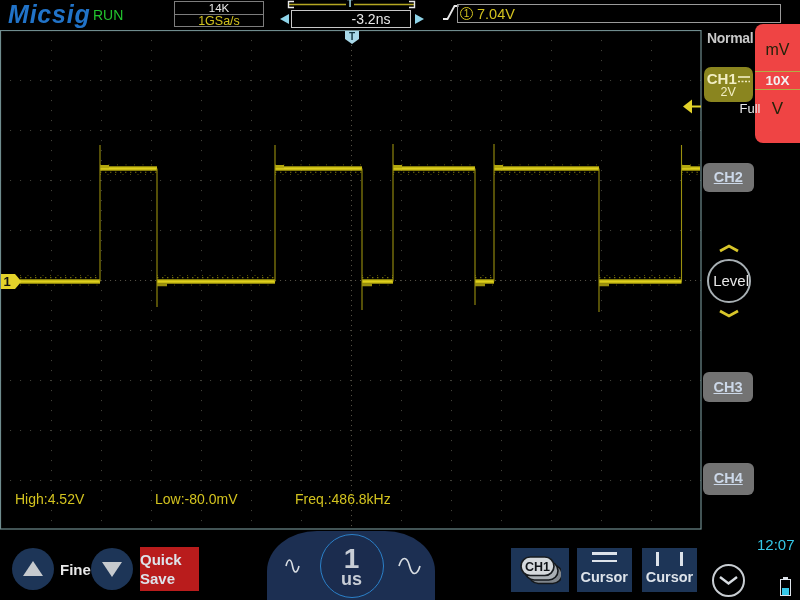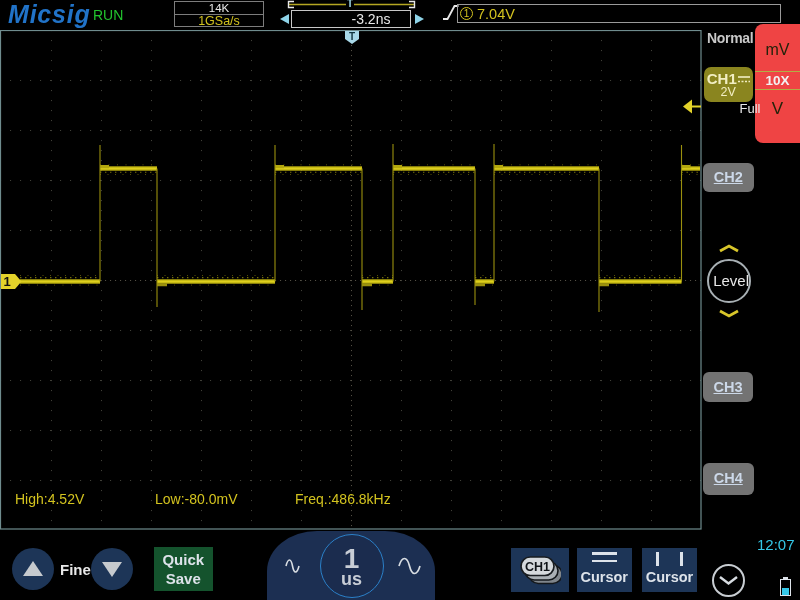--- a/index.html
+++ b/index.html
@@ -96,21 +96,21 @@
 
 <div class="navybtn" style="left:703px;top:371.5px;width:50px;height:30px;line-height:30px;">CH3</div>
 <div class="navybtn" style="left:703px;top:463px;width:50.5px;height:31.5px;line-height:31.5px;">CH4</div>
 
 <div class="abs" style="left:12px;top:548px;width:42px;height:42px;background:#1d3557;border-radius:50%;"></div>
 <div class="abs" style="left:23px;top:561px;width:0;height:0;border-left:10px solid transparent;border-right:10px solid transparent;border-bottom:15px solid #c6cace;"></div>
 <div class="abs" style="left:60px;top:561px;font-size:15px;font-weight:bold;color:#e8e8e8;">Fine</div>
 <div class="abs" style="left:91px;top:548px;width:42px;height:42px;background:#1d3557;border-radius:50%;"></div>
 <div class="abs" style="left:102px;top:562px;width:0;height:0;border-left:10px solid transparent;border-right:10px solid transparent;border-top:15px solid #c6cace;"></div>
 
-<div class="abs" style="left:154px;top:547px;width:58.5px;height:44px;background:#14532d;color:#dde3ea;font-size:15px;font-weight:bold;text-align:center;line-height:19px;padding-top:3px;">Quick<br>Save</div>
+<div class="abs" style="left:140px;top:547px;width:58.5px;height:44px;background:#b91c1c;color:#dde3ea;font-size:15px;font-weight:bold;line-height:19px;padding-top:3px;">Quick<br>Save</div>
 
 <div class="abs" style="left:267px;top:531px;width:168px;height:69px;background:#1c2f52;border-radius:50px 50px 0 0 / 40px 40px 0 0;"></div>
 <svg class="abs" style="left:285px;top:556px;" width="15" height="20" viewBox="0 0 15 20">
       <path d="M1 10 C3 2, 6 2, 7.5 10 C9 18, 12 18, 14 10" stroke="#d8dde2" stroke-width="1.6" fill="none"></path>
     </svg>
 <svg class="abs" style="left:398px;top:555px;" width="23" height="22" viewBox="0 0 23 22">
       <path d="M1 11 C4 1, 9 1, 11.5 11 C14 21, 19 21, 22 11" stroke="#d8dde2" stroke-width="1.7" fill="none"></path>
     </svg>
 <div class="abs" style="left:319.5px;top:534px;width:64px;height:64px;border:1.5px solid #2b80c8;border-radius:50%;background:#1b2c4e;"></div>
 <div class="abs" style="left:319.5px;top:546px;width:64px;text-align:center;font-size:28px;font-weight:bold;color:#c8cdd5;line-height:26px;">1</div>

